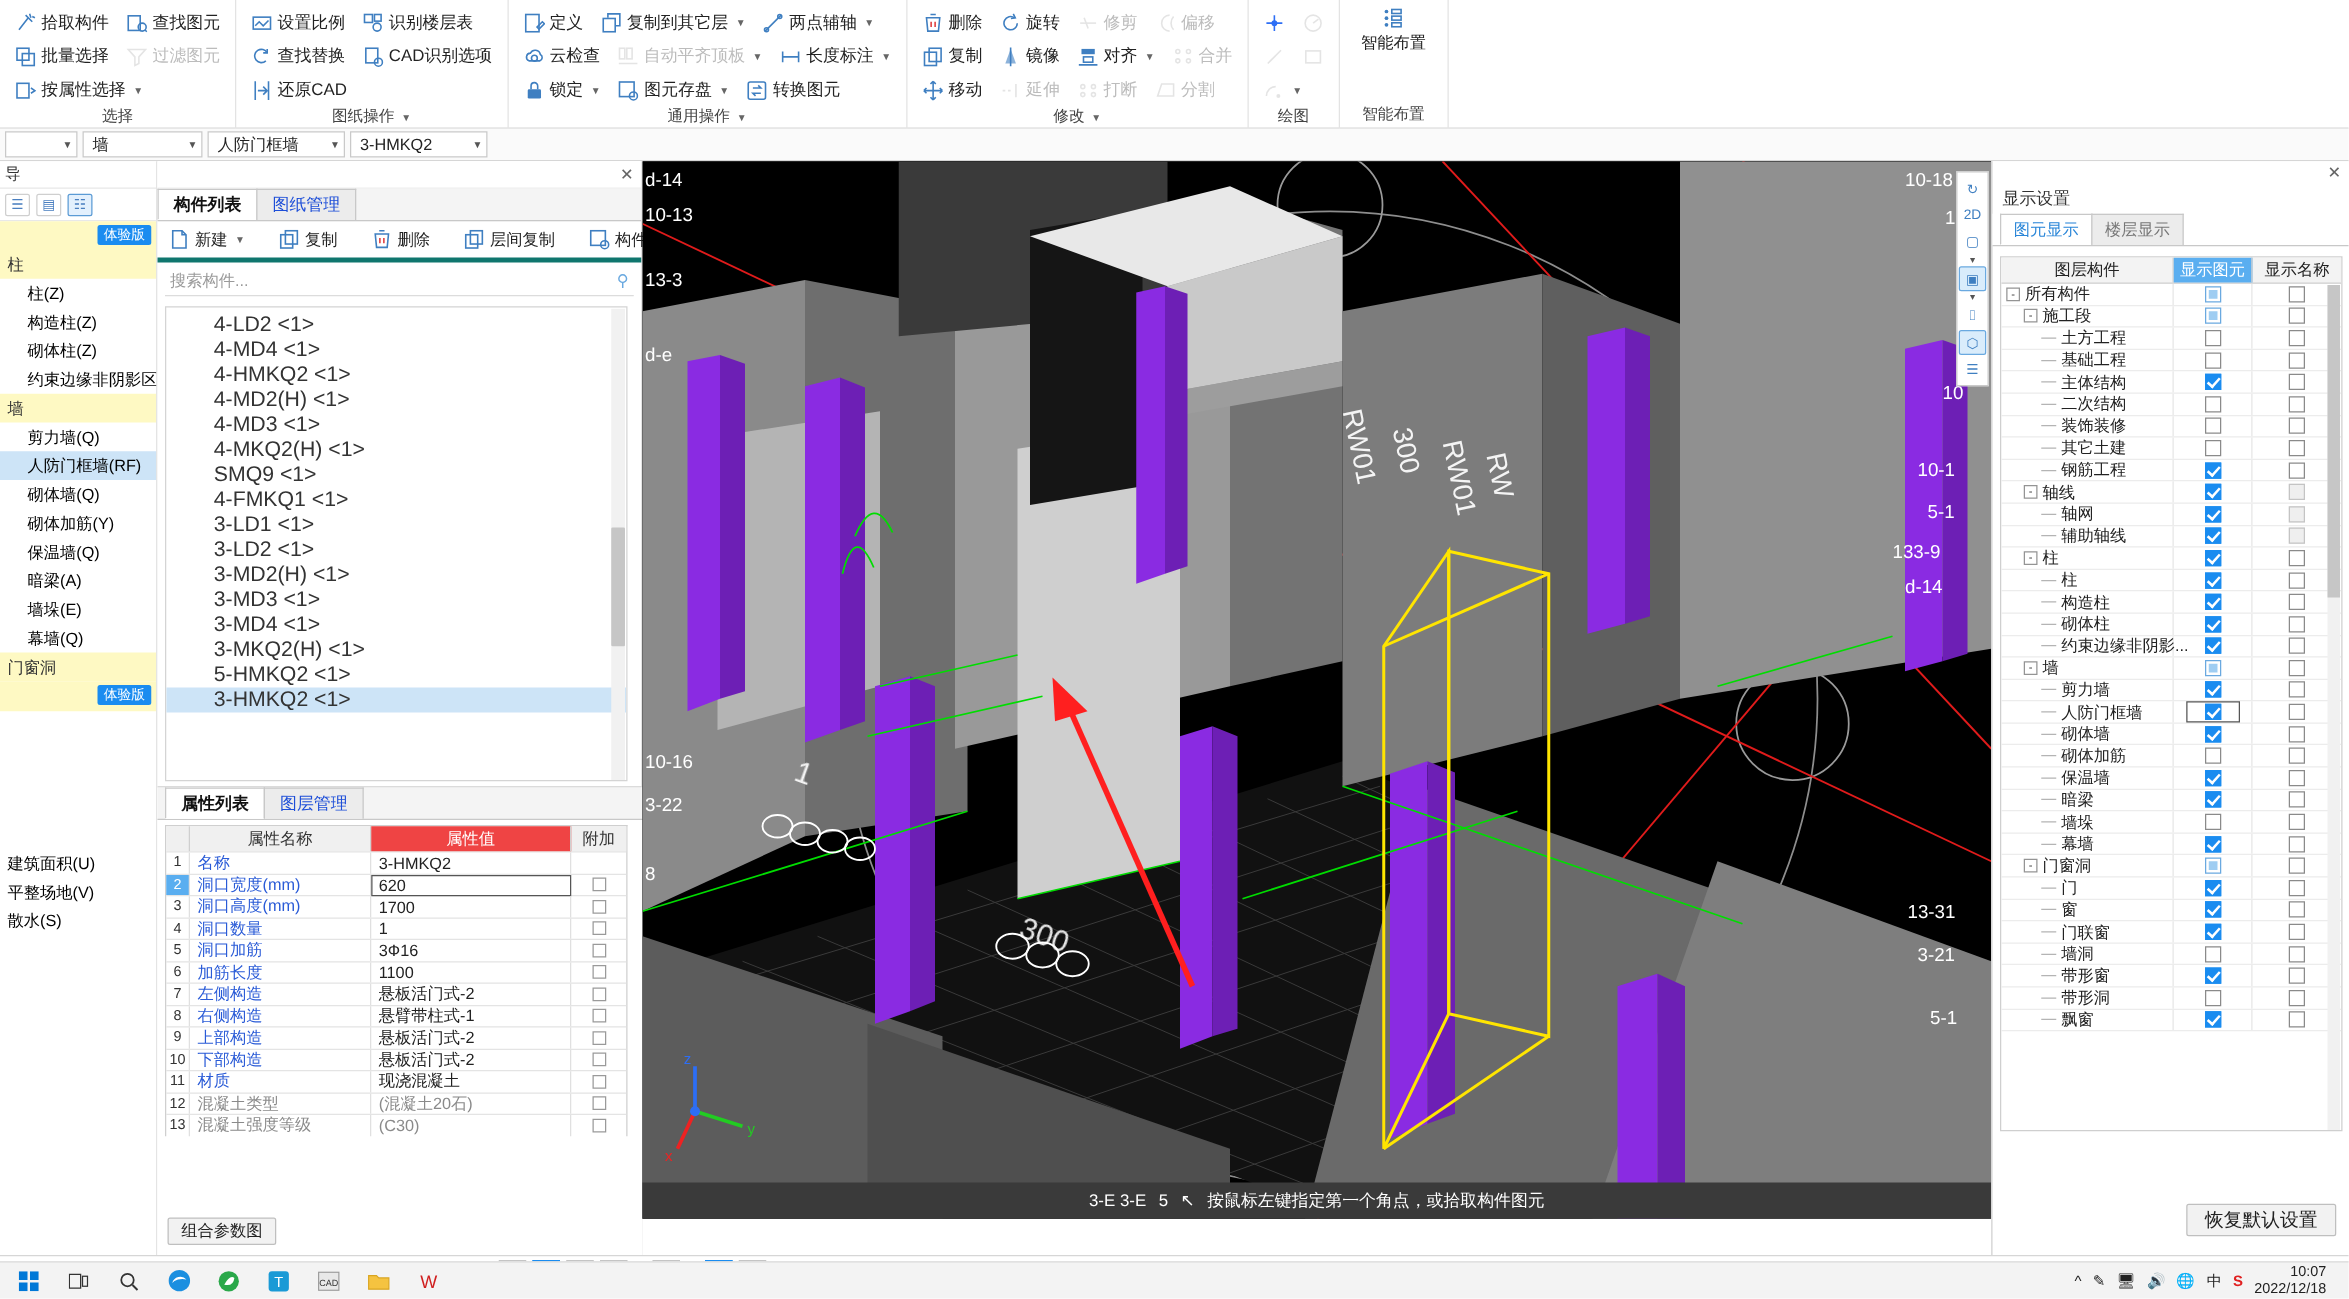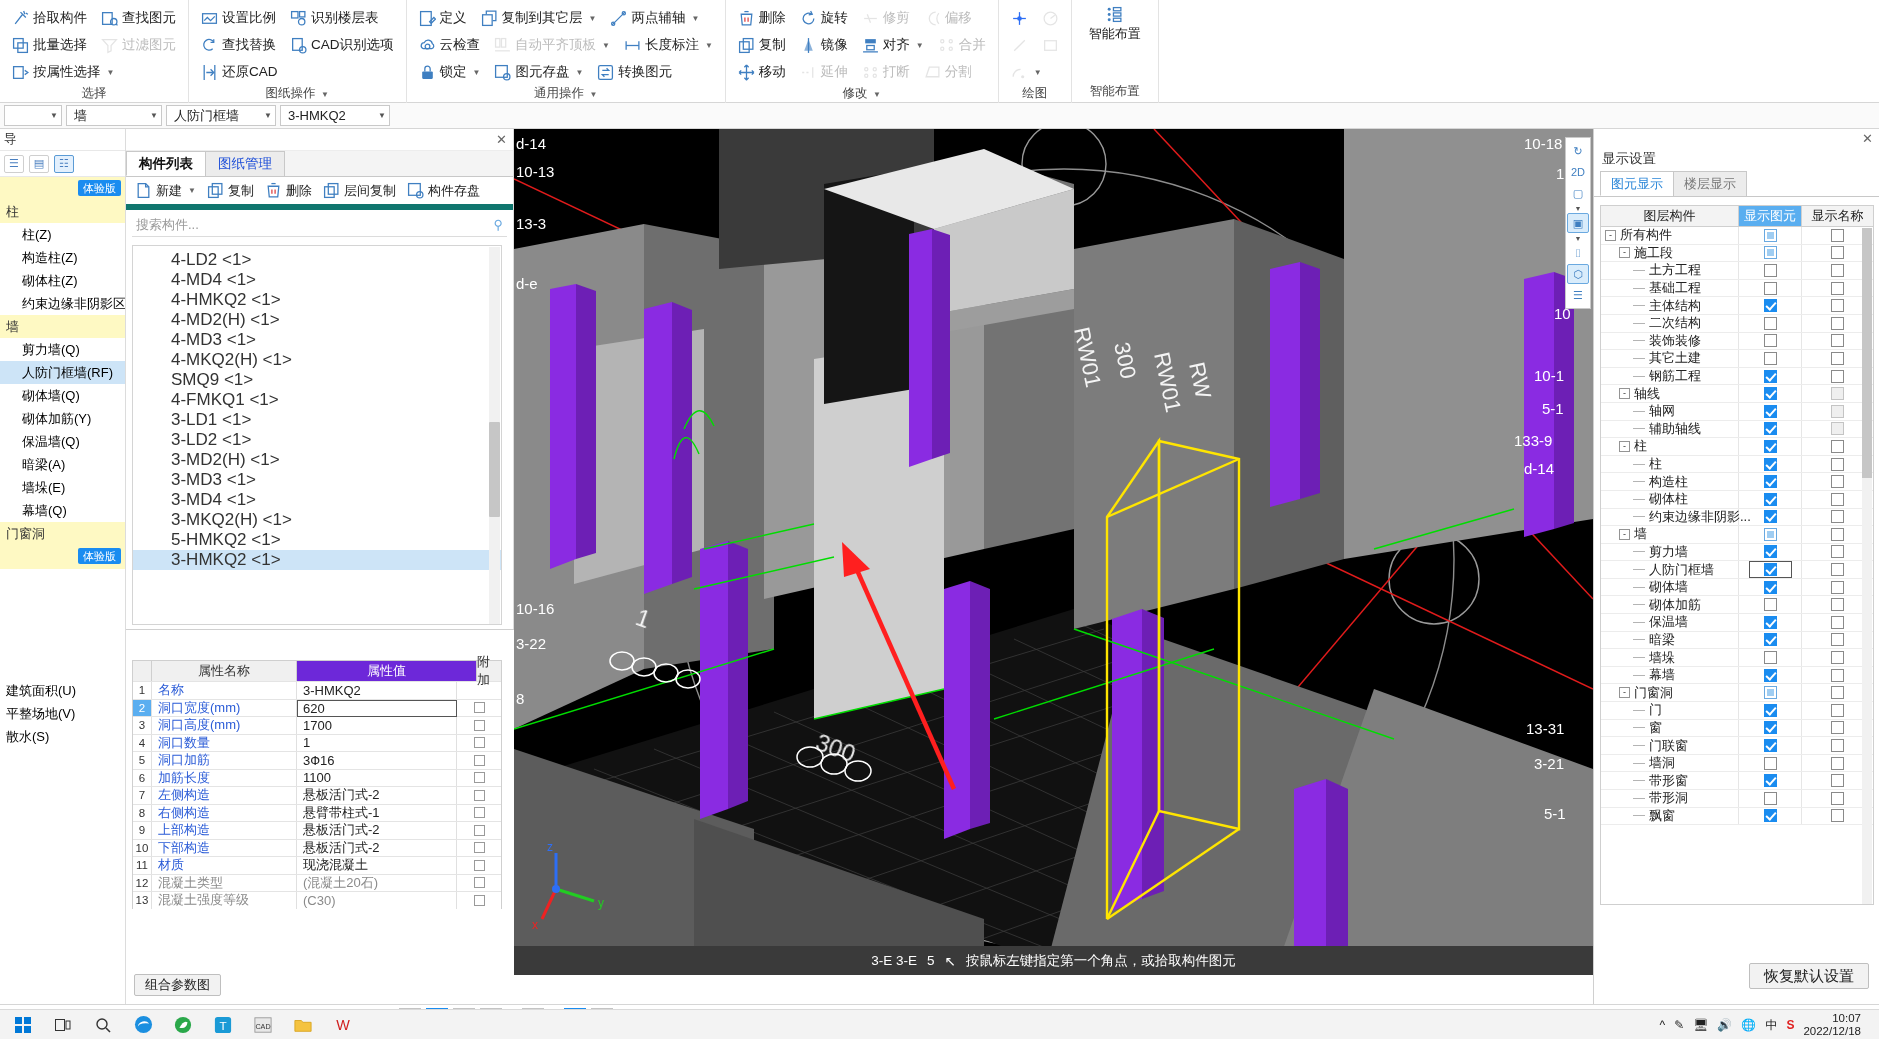--- a/index.html
+++ b/index.html
@@ -55,38 +55,38 @@
 
   
   #cpanel{position:absolute;left:126px;top:129px;width:388px;height:875px;background:#fff;border-right:1px solid #dcdcdc;}
   .pnl-bar{height:22px;background:#fff;display:flex;align-items:center;justify-content:flex-end;
            padding-right:6px;border-bottom:1px solid #ededed;}
   .pnl-x{font-size:13px;color:#666;cursor:pointer;}
   .tabs{height:26px;display:flex;align-items:flex-end;border-bottom:1px solid #c8c8c8;background:#f4f4f4;}
   .tab{height:25px;padding:0 12px;display:flex;align-items:center;font-size:13.5px;color:#1d4ed8;
        background:#ececec;border:1px solid #c8c8c8;border-bottom:none;margin-right:-1px;}
   .tab.act{background:#fff;color:#111;font-weight:bold;border-bottom:1px solid #fff;}
-  .cp-tools{height:33px;display:flex;align-items:center;gap:3px;padding-left:5px;border-bottom:6px solid #0f766e;}
+  .cp-tools{height:33px;display:flex;align-items:center;gap:19px;padding-left:5px;border-bottom:4px solid #0f766e;}
   .cp-tool{display:flex;align-items:center;gap:4px;font-size:13px;padding:3px 4px;white-space:nowrap;}
   .search{height:24px;margin:3px 6px 0 6px;display:flex;align-items:center;justify-content:space-between;
           border-bottom:1px solid #dcdcdc;font-size:13px;color:#9a9a9a;padding:0 4px;}
   .clist{position:absolute;left:6px;top:116px;width:370px;height:380px;border:1px solid #d4d4d4;background:#fff;overflow:hidden;}
   .crow{height:20px;display:flex;align-items:center;padding-left:38px;font-size:17px;color:#333;}
   .crow.sel{background:#cde4f7;}
   .cscroll{position:absolute;right:1px;top:1px;width:11px;height:378px;background:#f1f1f1;}
   .cthumb{position:absolute;left:0;width:11px;background:#c6c6c6;border-radius:1px;}
 
   
   #props{position:absolute;left:0;top:500px;width:388px;height:375px;background:#fff;border-top:1px solid #d0d0d0;}
   .ptabs{height:26px;display:flex;align-items:flex-end;border-bottom:1px solid #c8c8c8;background:#f4f4f4;padding-left:6px;}
   .ptable{position:absolute;left:6px;top:30px;width:370px;border:1px solid #cfcfcf;border-bottom:none;}
   .phead{display:flex;height:20px;background:#f0f0f0;font-size:13px;}
   .phead .c0{width:19px;border-right:1px solid #cfcfcf;}
   .phead .c1{width:145px;display:flex;align-items:center;justify-content:center;border-right:1px solid #cfcfcf;color:#333;}
-  .phead .c2{width:180px;display:flex;align-items:center;justify-content:center;background:#6d28d9;color:#fff;border-right:1px solid #cfcfcf;}
+  .phead .c2{width:160px;display:flex;align-items:center;justify-content:center;background:#ef4444;color:#fff;border-right:1px solid #cfcfcf;}
   .phead .c3{flex:1;display:flex;align-items:center;justify-content:center;color:#333;}
   .prow{display:flex;height:17.5px;font-size:13px;border-top:1px solid #e4e4e4;}
   .prow .c0{width:19px;display:flex;align-items:center;justify-content:center;font-size:11.5px;color:#333;border-right:1px solid #e0e0e0;}
   .prow .c1{width:145px;display:flex;align-items:center;padding-left:6px;color:#2a5bd7;border-right:1px solid #e0e0e0;}
   .prow .c2{width:160px;display:flex;align-items:center;padding-left:6px;color:#222;border-right:1px solid #e0e0e0;}
   .prow .c3{flex:1;display:flex;align-items:center;justify-content:center;}
   .prow.gray .c1,.prow.gray .c2{color:#8a8a8a;}
   .prow.active .c0{background:#5aaef0;color:#fff;}
   .prow.active .c2{border:1.5px solid #555;height:17.5px;padding-left:5px;}
   .pchk{width:11px;height:11px;border:1px solid #9a9a9a;background:#fff;}
@@ -707,20 +707,24 @@
           <div class="crow">3-MKQ2(H) &lt;1&gt;</div>
           <div class="crow">5-HMKQ2 &lt;1&gt;</div>
           <div class="crow sel">3-HMKQ2 &lt;1&gt;</div>
         </div>
       <div class="cscroll">
         <div class="cthumb" style="top:175px;height:95px;"></div>
       </div>
     </div>
 
     <div id="props">
+      <div class="ptabs" id="p-tabs">
+          <div class="tab act">属性列表</div>
+          <div class="tab">图层管理</div>
+        </div>
       <div class="ptable">
         <div class="phead">
           <div class="c0"></div>
           <div class="c1">属性名称</div>
           <div class="c2">属性值</div>
           <div class="c3">附加</div>
         </div>
         <div id="p-rows">
             <div class="prow">
               <div class="c0">1</div>

